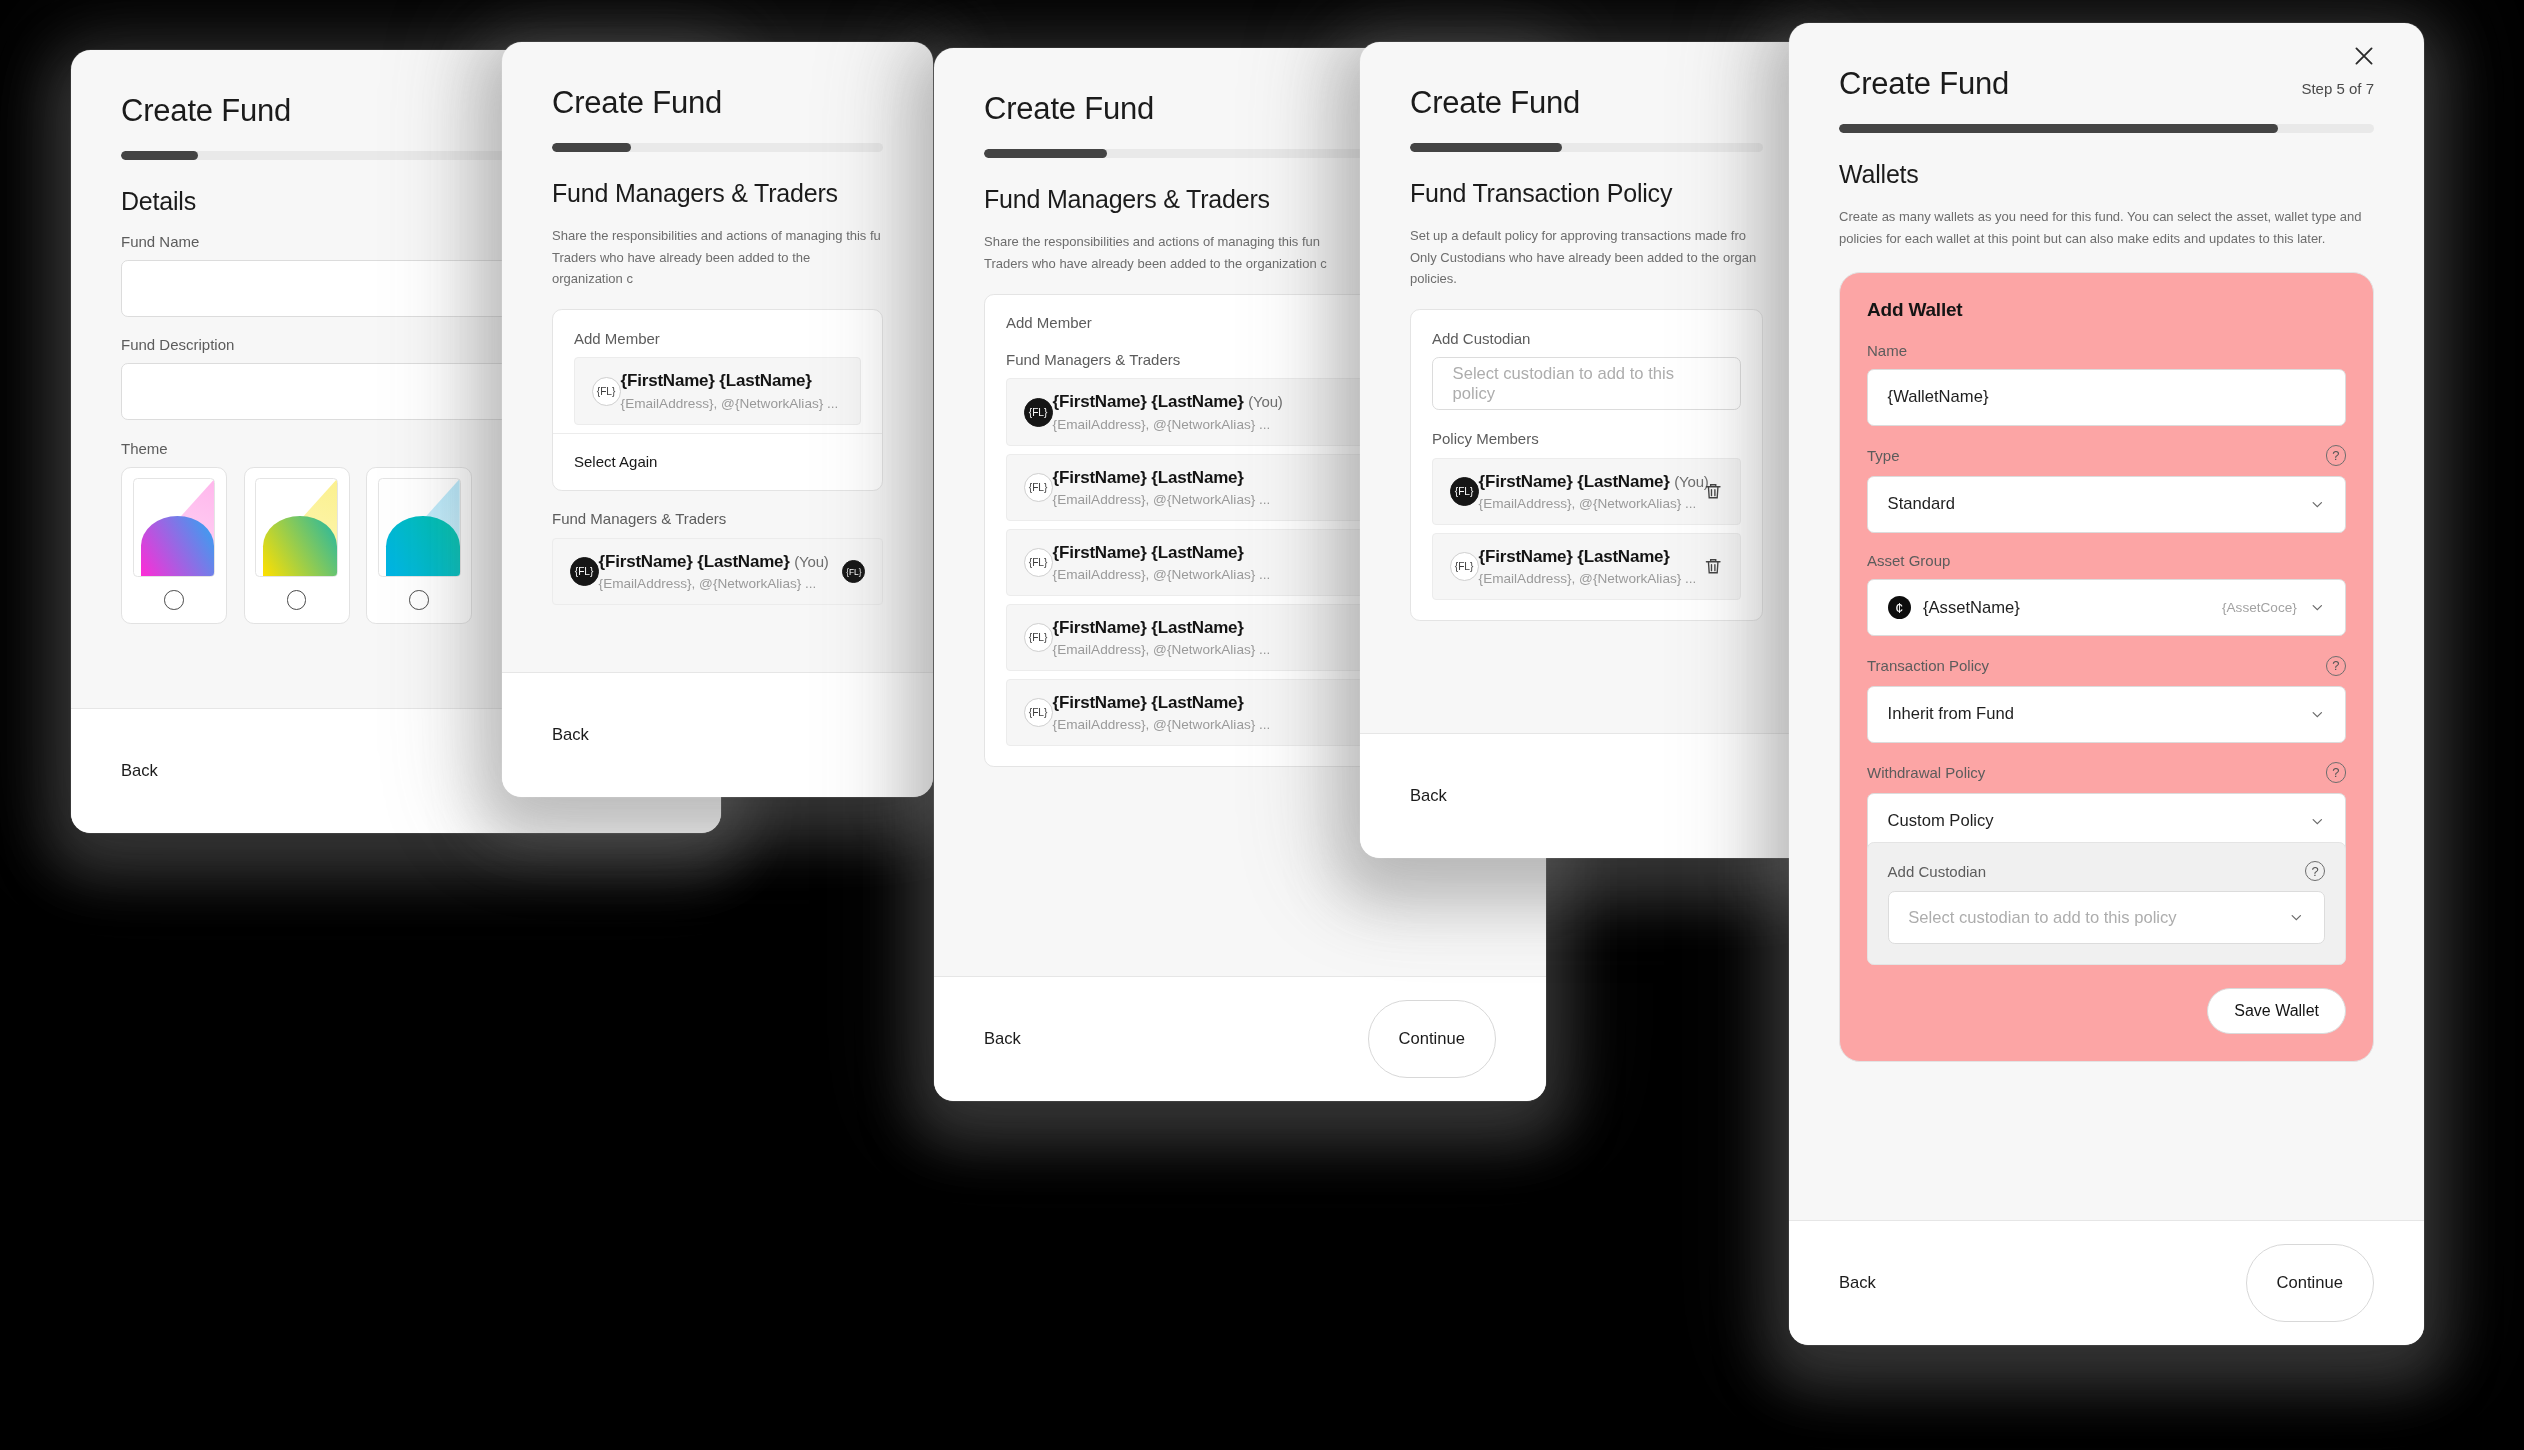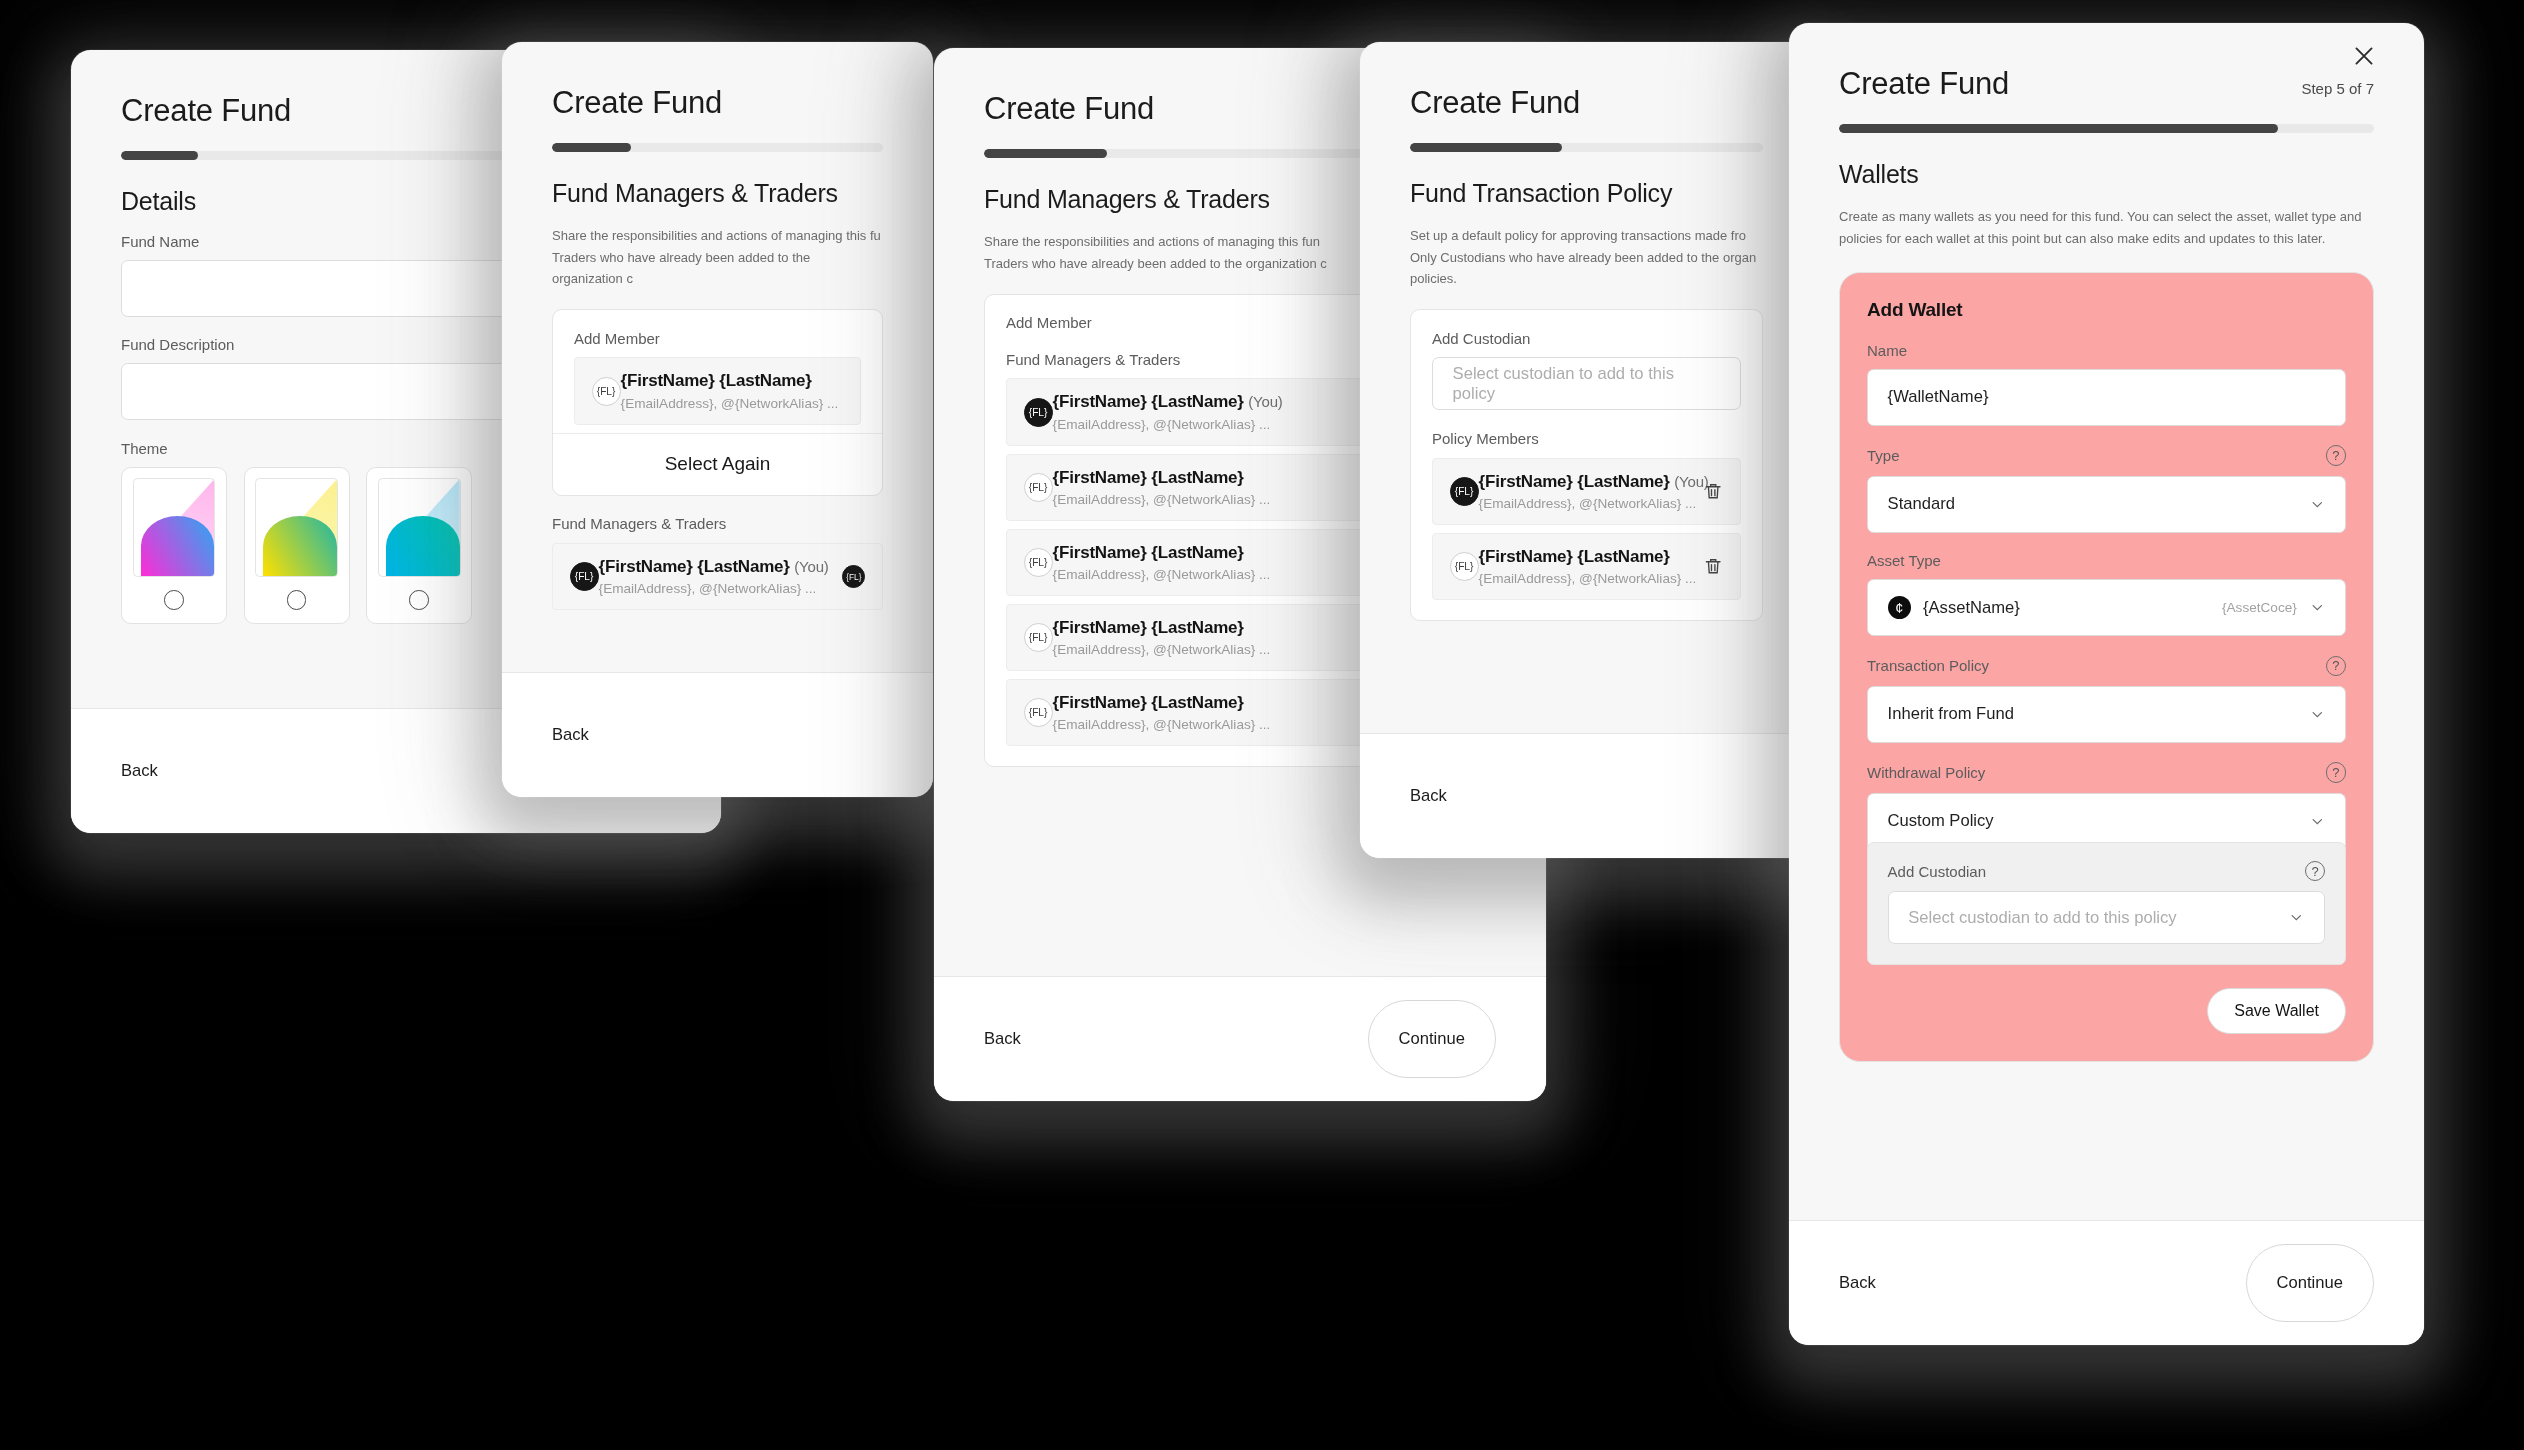--- a/index.html
+++ b/index.html
@@ -236,23 +236,22 @@
     white-space: nowrap;
     flex: none;
     letter-spacing: 0.2px;
   }
   .trash { width: 20.4px; height: 22px; flex: none; color: #444; }
   .trash svg { display: block; width: 100%; height: 100%; }
   .select-again {
     border-top: 0.8px solid #ececec;
     margin: 0 -21px;
     padding: 19.6px 21px 0 21px;
-    font-size: 19px;
+    font-size: 15px;
     color: #181818;
-    text-align: center;
   }
 
   
   .wallet-card {
     background: #fca5a5;
     border: 0.8px solid #e3e3e3;
     border-radius: 21px;
     padding: 26px 27px 27px 27px;
   }
   .wallet-card-title {
@@ -556,21 +555,21 @@
             <span class="chev">
               <svg viewBox="0 0 24 24" fill="none" stroke="currentColor" stroke-width="1.8" stroke-linecap="round">
                   <path d="M6 9.5 L12 15.5 L18 9.5"></path>
                 </svg>
             </span>
           </div>
         </div>
 
         <div class="fgroup">
           <div class="f-label">
-              <span>Asset Type</span>
+              <span>Asset Group</span>
             </div>
           <div class="f-box tall">
             <span class="asset-dot">¢</span>
             <span>{AssetName}</span>
             <span class="asset-code">{AssetCoce}</span>
             <span class="chev" style="margin-left:12px">
               <svg viewBox="0 0 24 24" fill="none" stroke="currentColor" stroke-width="1.8" stroke-linecap="round">
                   <path d="M6 9.5 L12 15.5 L18 9.5"></path>
                 </svg>
             </span>

